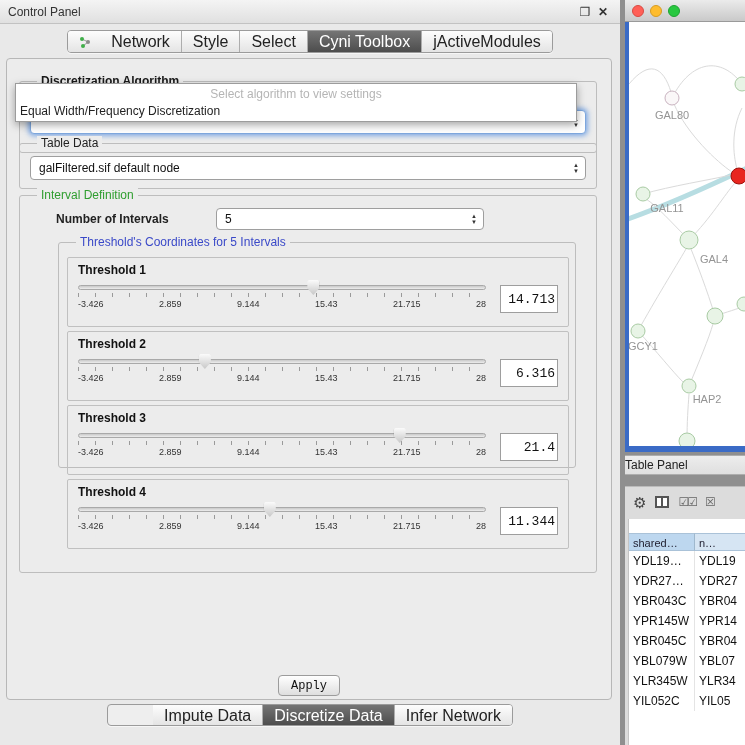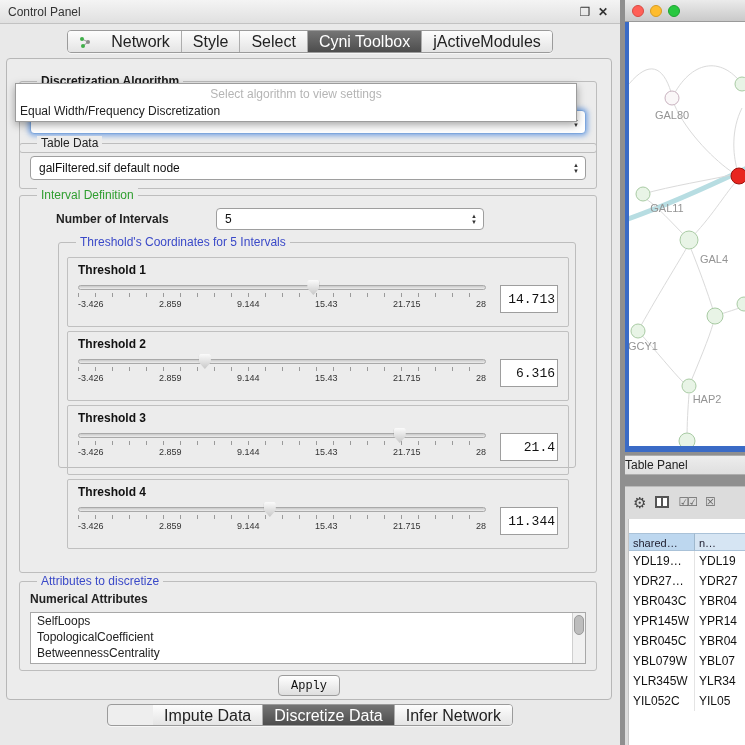--- a/index.html
+++ b/index.html
@@ -285,32 +285,20 @@
                   <span>21.715</span>
                   <span>28</span>
               </div>
             </div>
             <input class="value-box" value="11.344" style="">
           </div>
         </div>
       </div>
     </div>
 
-    <div class="group" style="left:12px; top:522px; width:578px; height:90px;">
-      <span class="group-title blue">Attributes to discretize</span>
-      <span style="position:absolute; left:10px; top:10px; font-weight:bold;">Numerical Attributes</span>
-      <div class="listbox" style="left:10px; top:30px; width:556px; height:52px;">
-        <div class="list-item">SelfLoops</div>
-        <div class="list-item">TopologicalCoefficient</div>
-        <div class="list-item">BetweennessCentrality</div>
-        <div class="list-scroll">
-          <div class="list-thumb"></div>
-        </div>
-      </div>
-    </div>
 
     <button class="apply-btn">Apply</button>
   </div>
 
   <div class="bottom-tabs">
     <div class="seg" style="height:22px;padding-left:45px;">
       <div class="seg-tab">
         <span>Impute Data</span>
       </div>
       <div class="seg-tab active">

